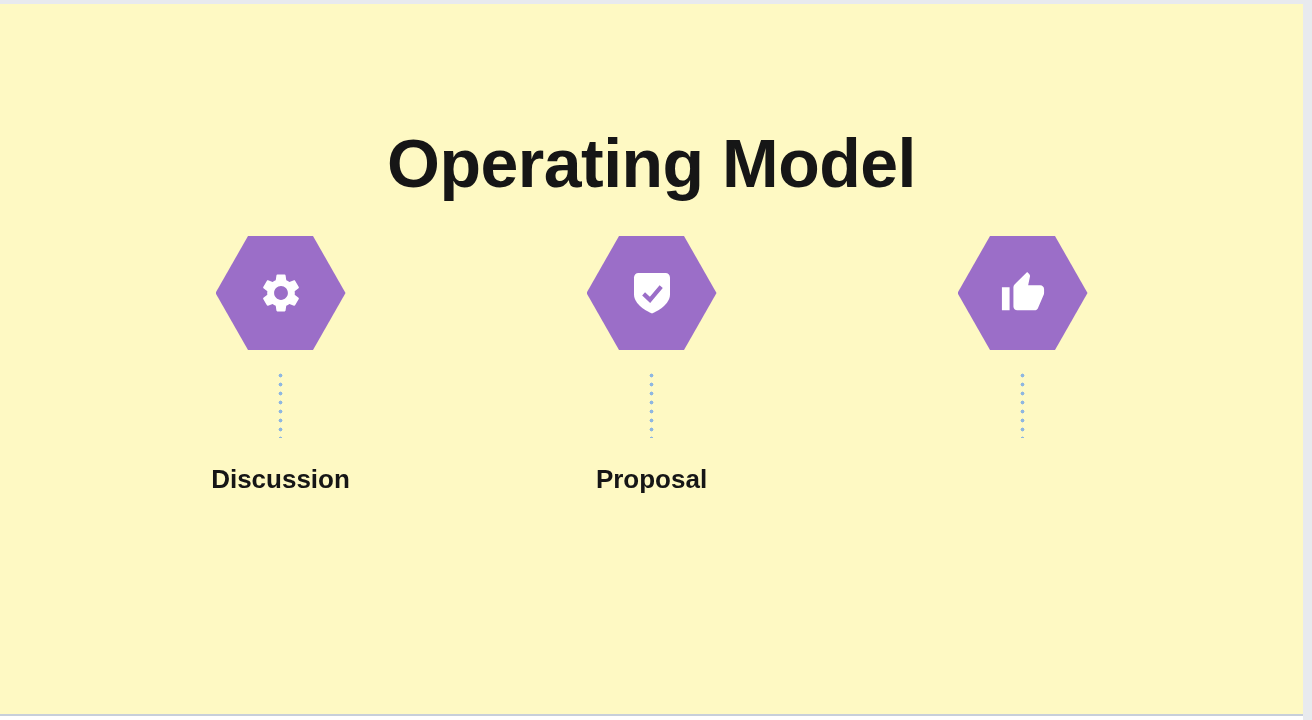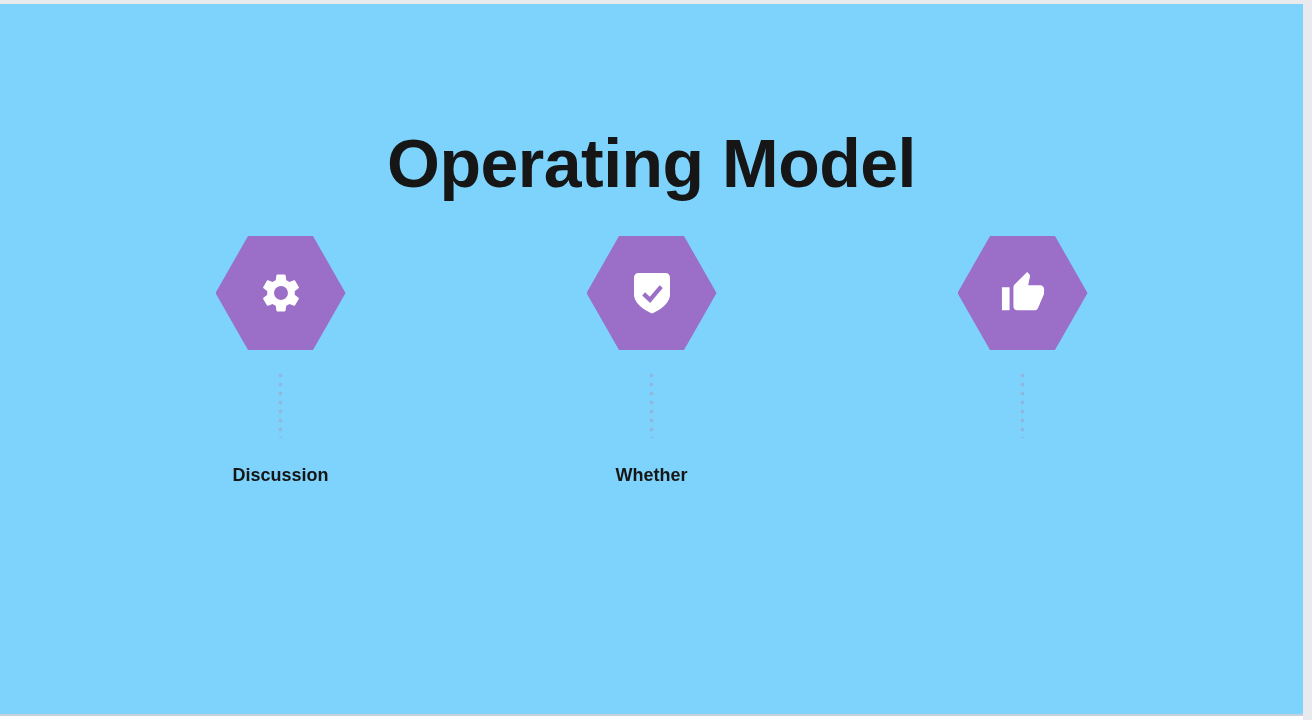--- a/index.html
+++ b/index.html
@@ -32,21 +32,21 @@
   .bottom-line {
     position: absolute;
     left: 0; top: 714px;
     width: 1303px; height: 2px;
     background: #c7cfda;
   }
   .slide {
     position: absolute;
     left: 0; top: 4px;
     width: 1303px; height: 710px;
-    background: #7dd3fc;
+    background: #fef9c3;
   }
   .slide-title {
     position: absolute;
     top: 78px;
     left: 0;
     width: 1303px;
     text-align: center;
     font-size: 68px;
     line-height: 1.05;
     font-weight: 700;
@@ -81,21 +81,21 @@
   .dotted-line {
     margin-top: 23px;
     width: 5px;
     height: 65px;
     background-image: radial-gradient(circle at 2.5px 2.5px, #8fb7e1 1.7px, rgba(143,183,225,0) 2.2px);
     background-size: 5px 9px;
     background-repeat: repeat-y;
   }
   .col-heading {
     margin: 27px 0 0 0;
-    font-size: 18px;
+    font-size: 26px;
     line-height: 1.15;
     font-weight: 700;
     color: #161616;
     text-align: center;
   }
   .col-body {
     margin: 13px 0 0 0;
     max-width: 296px;
     font-size: 16px;
     line-height: 22.5px;
@@ -129,21 +129,21 @@
       <div class="column">
         <div class="hexagon">
           <span>
             <svg width="40" height="45" viewBox="0 0 100 112">
               <path fill="#ffffff" d="M16 5h68c6 0 11 5 11 11v42c0 26-32.5 43-45 48-12.5-5-45-22-45-48V16c0-6 5-11 11-11z"></path>
               <polyline points="29,57 45,72 73,39" fill="none" stroke="#9b6ec8" stroke-width="10.5"></polyline>
             </svg>
           </span>
         </div>
         <div class="dotted-line"></div>
-        <h3 class="col-heading">Whether</h3>
+        <h3 class="col-heading">Proposal</h3>
       </div>
 
       <div class="column">
         <div class="hexagon">
           <span>
             <svg width="46" height="46" viewBox="0 0 24 24">
               <path fill="#ffffff" d="M1 21h4V9H1v12zM23 10c0-1.1-.9-2-2-2h-6.31l.95-4.57.03-.32c0-.41-.17-.79-.44-1.06L14.17 1 7.59 7.59C7.22 7.95 7 8.45 7 9v10c0 1.1.9 2 2 2h9c.83 0 1.54-.5 1.84-1.22l3.02-7.05c.09-.23.14-.47.14-.72v-2z"></path>
             </svg>
           </span>
         </div>

